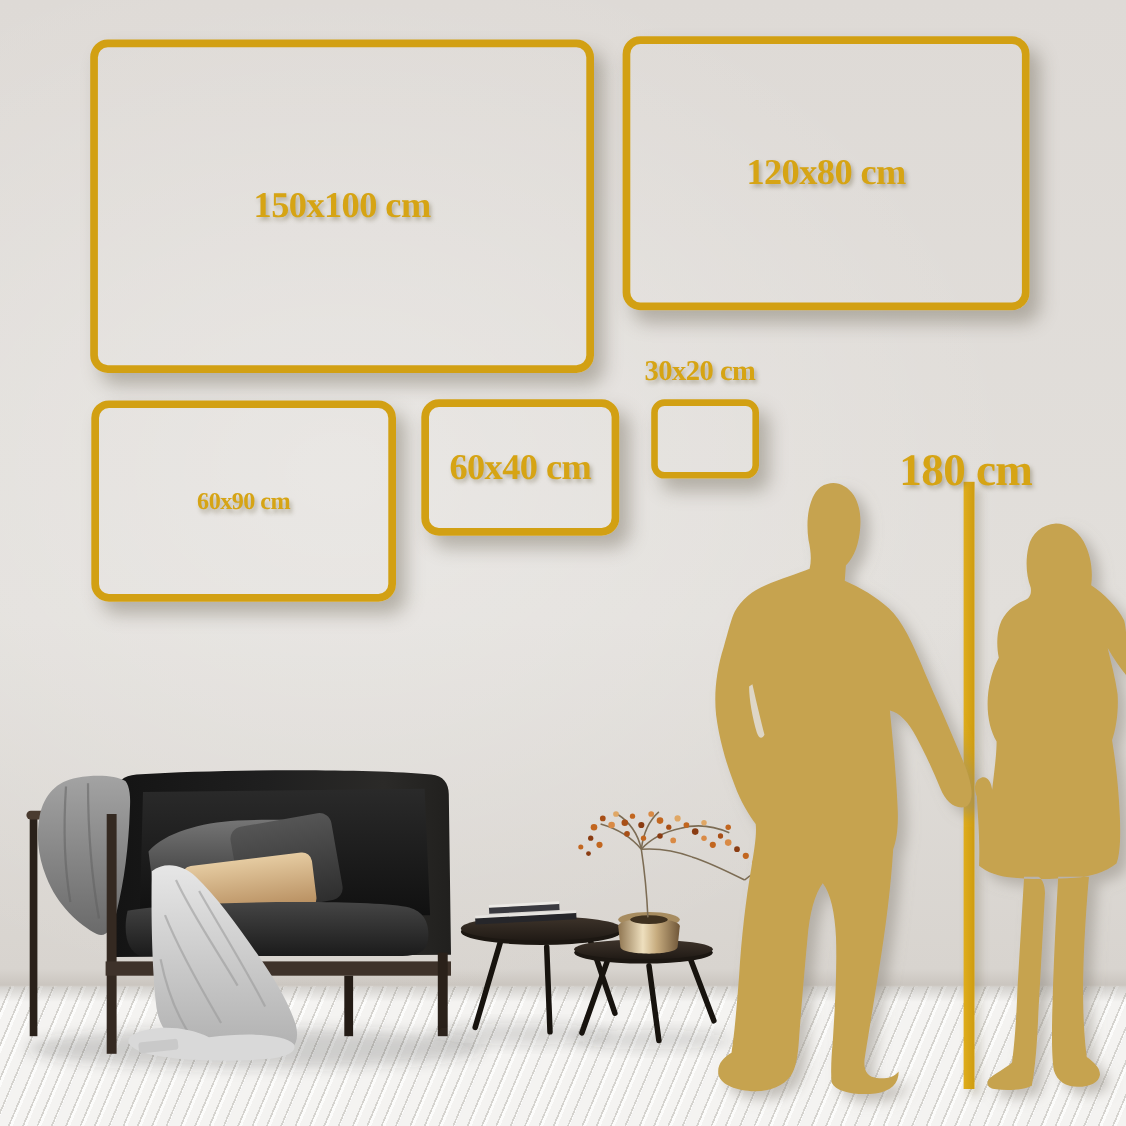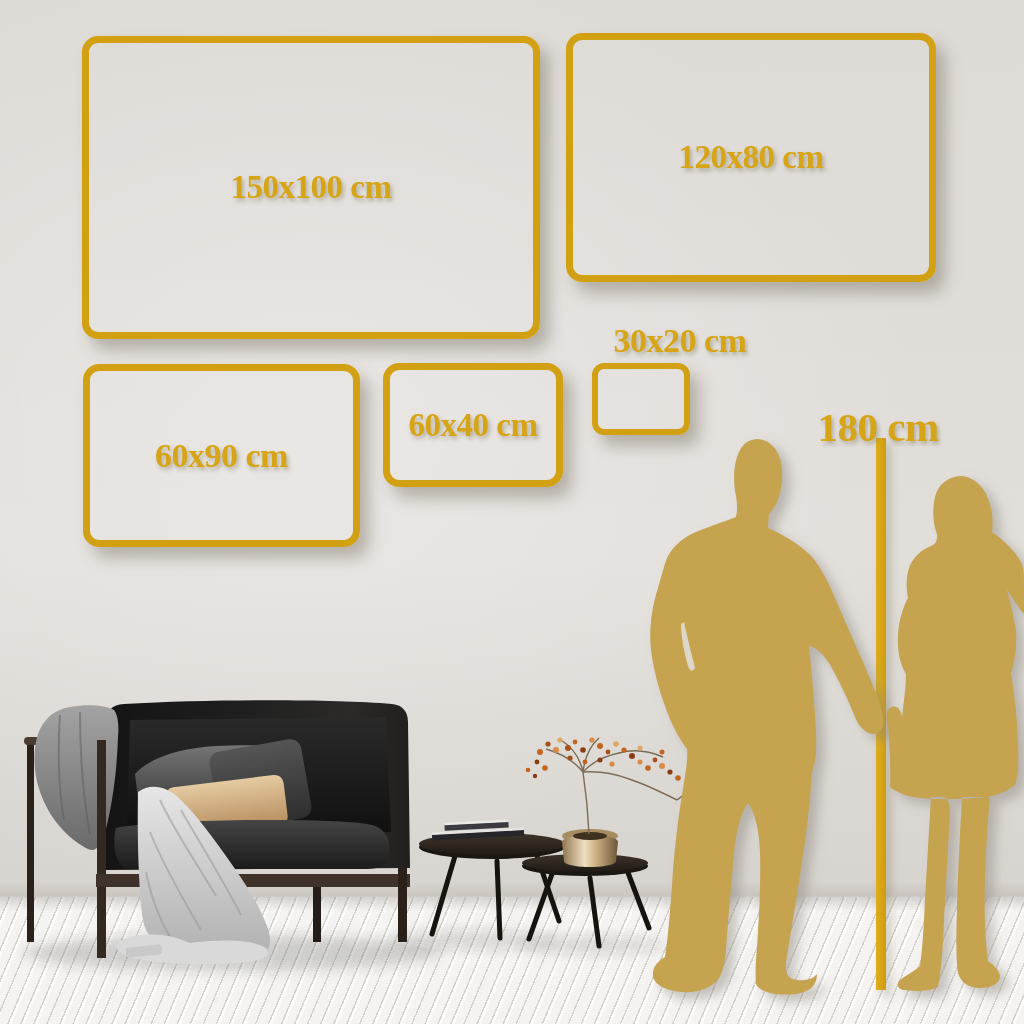--- a/index.html
+++ b/index.html
@@ -41,23 +41,23 @@
     color:#D6A414;font-weight:bold;letter-spacing:-.5px;
     text-shadow:2px 3px 4px rgba(105,95,60,.40);
     white-space:nowrap;
   }
   .f-150{left:82px;top:36px;width:458px;height:303px;}
   .f-120{left:566px;top:33px;width:370px;height:249px;align-items:center;}
   .f-6090{left:83px;top:364px;width:277px;height:183px;}
   .f-6040{left:383px;top:363px;width:180px;height:124px;}
   .f-3020{left:592px;top:363px;width:98px;height:72px;}
   .l-150,.l-120{font-size:33px;}
-  .l-6090{font-size:34px;}
+  .l-6090{font-size:22px;}
   .l-6040{font-size:33px;}
-  .l-3020{position:absolute;left:600px;top:322px;width:160px;text-align:center;font-size:34px;}
+  .l-3020{position:absolute;left:586px;top:322px;width:160px;font-size:26px;}
   
   .height-line{
     position:absolute;left:876px;top:438px;width:10px;height:552px;
     background:linear-gradient(90deg,#DFAD1C,#CE9C10);
     box-shadow:5px 6px 9px rgba(120,108,80,.30);
   }
   .l-180{position:absolute;left:816px;top:403px;width:124px;text-align:center;font-size:41px;}
   
   .layer{position:absolute;left:0;top:0;width:1024px;height:1024px;}
 </style>

